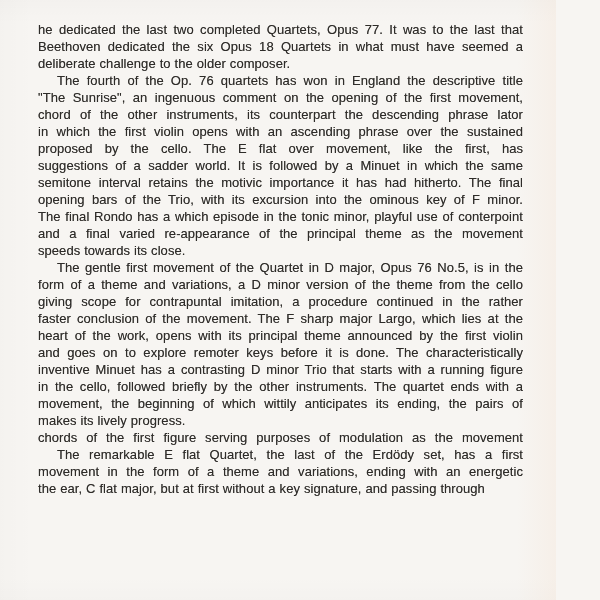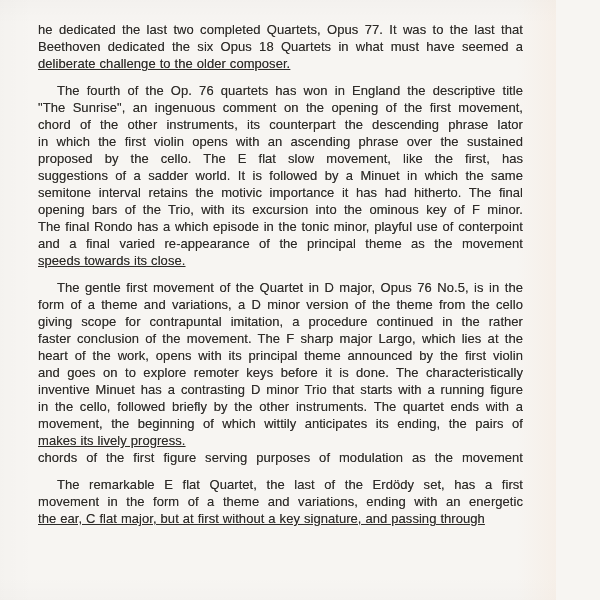--- a/index.html
+++ b/index.html
@@ -34,53 +34,51 @@
     line-height: 17px;
     letter-spacing: 0.05px;
     word-spacing: 0.3px;
     
     text-shadow: 0 0 0.5px rgba(46,44,41,0.55);
   }
   .paragraph {
     margin: 0;
   }
   .paragraph + .paragraph {
-    margin-top: 10px;
   }
   .line {
     text-align: justify;
     text-align-last: justify;
     height: 17px;
     overflow: visible;
     white-space: normal;
   }
   .line.last {
     text-align-last: left;
-    text-decoration: underline;
   }
   .paragraph.indent .line:first-child {
     text-indent: 19px;
   }
 </style>
 </head>
 <body>
 
 <div class="page">
   <div class="text-block">
       <div class="paragraph">
         <div class="line">he dedicated the last two completed Quartets, Opus 77.  It was to the last that</div>
         <div class="line">Beethoven dedicated the six Opus 18 Quartets in what must have seemed a</div>
         <div class="line last">deliberate challenge to the older composer.</div>
       </div>
       <div class="paragraph indent">
         <div class="line">The fourth of the Op. 76 quartets has won in England the descriptive title</div>
         <div class="line">"The Sunrise", an ingenuous comment on the opening of the first movement,</div>
         <div class="line">chord of the other instruments, its counterpart the descending phrase lator</div>
         <div class="line">in which the first violin opens with an ascending phrase over the sustained</div>
-        <div class="line">proposed by the cello.  The E flat slow  movement, like the first, has</div>
+        <div class="line">proposed by the cello.  The E flat over  movement, like the first, has</div>
         <div class="line">suggestions of a sadder world.  It is followed by a Minuet in which the same</div>
         <div class="line">semitone interval retains the motivic importance it has had hitherto.  The final</div>
         <div class="line">opening bars of the Trio, with its excursion into the ominous key of F minor.</div>
         <div class="line">The final Rondo has a which episode in the tonic minor, playful use of conterpoint</div>
         <div class="line">and a final varied re-appearance of the principal theme as the movement</div>
         <div class="line last">speeds towards its close.</div>
       </div>
       <div class="paragraph indent">
         <div class="line">The gentle first movement of the Quartet in D major, Opus 76 No.5, is in the</div>
         <div class="line">form of a theme and variations, a D minor version of the theme from the cello</div>

